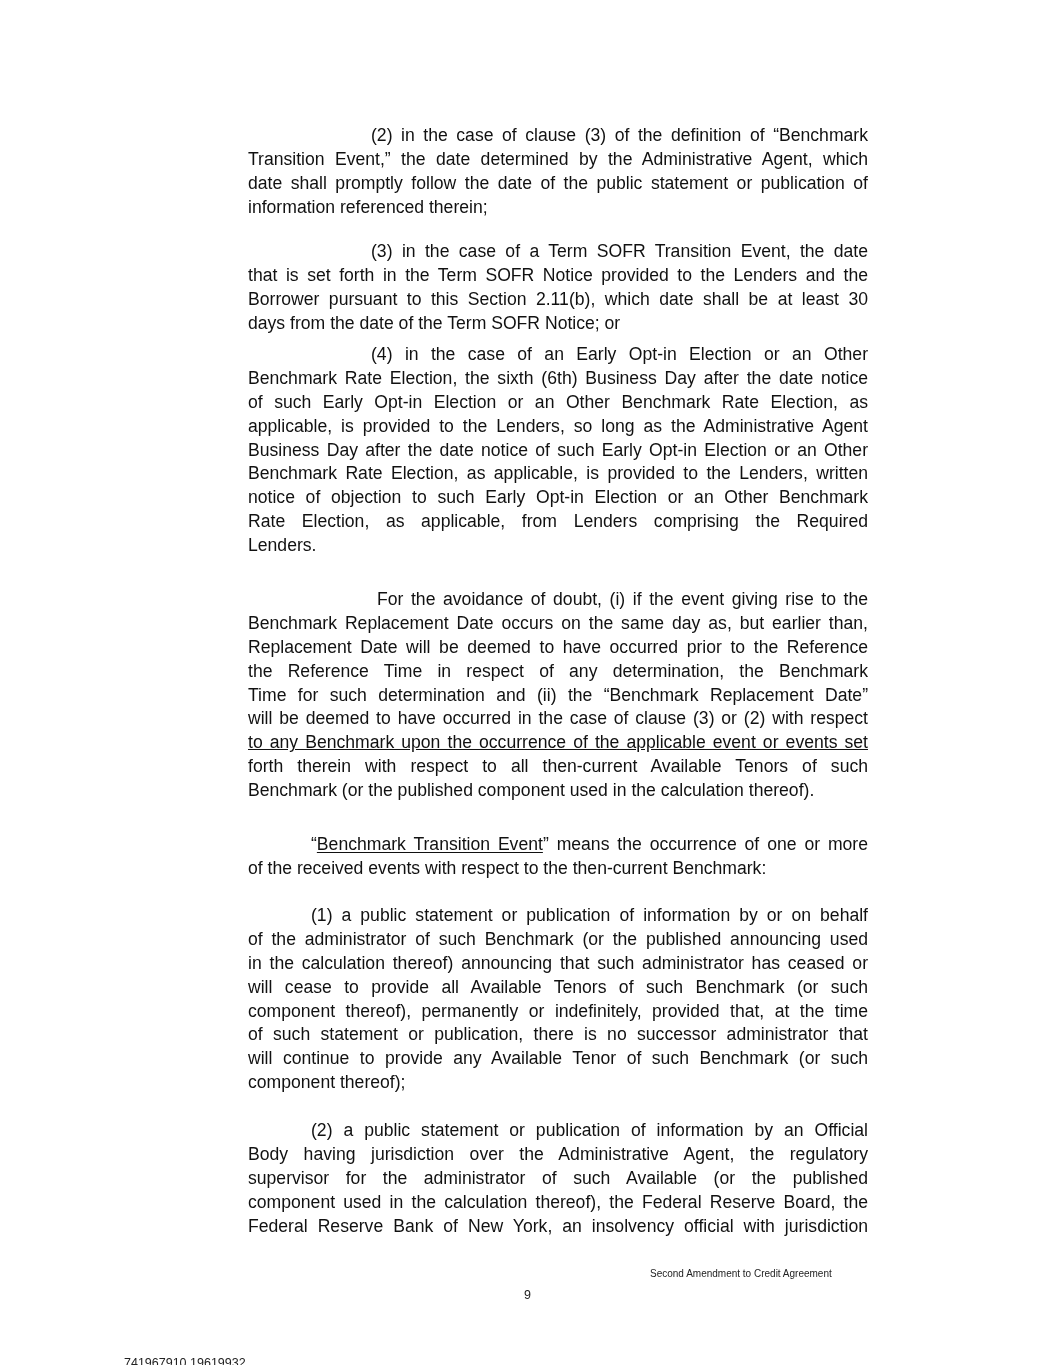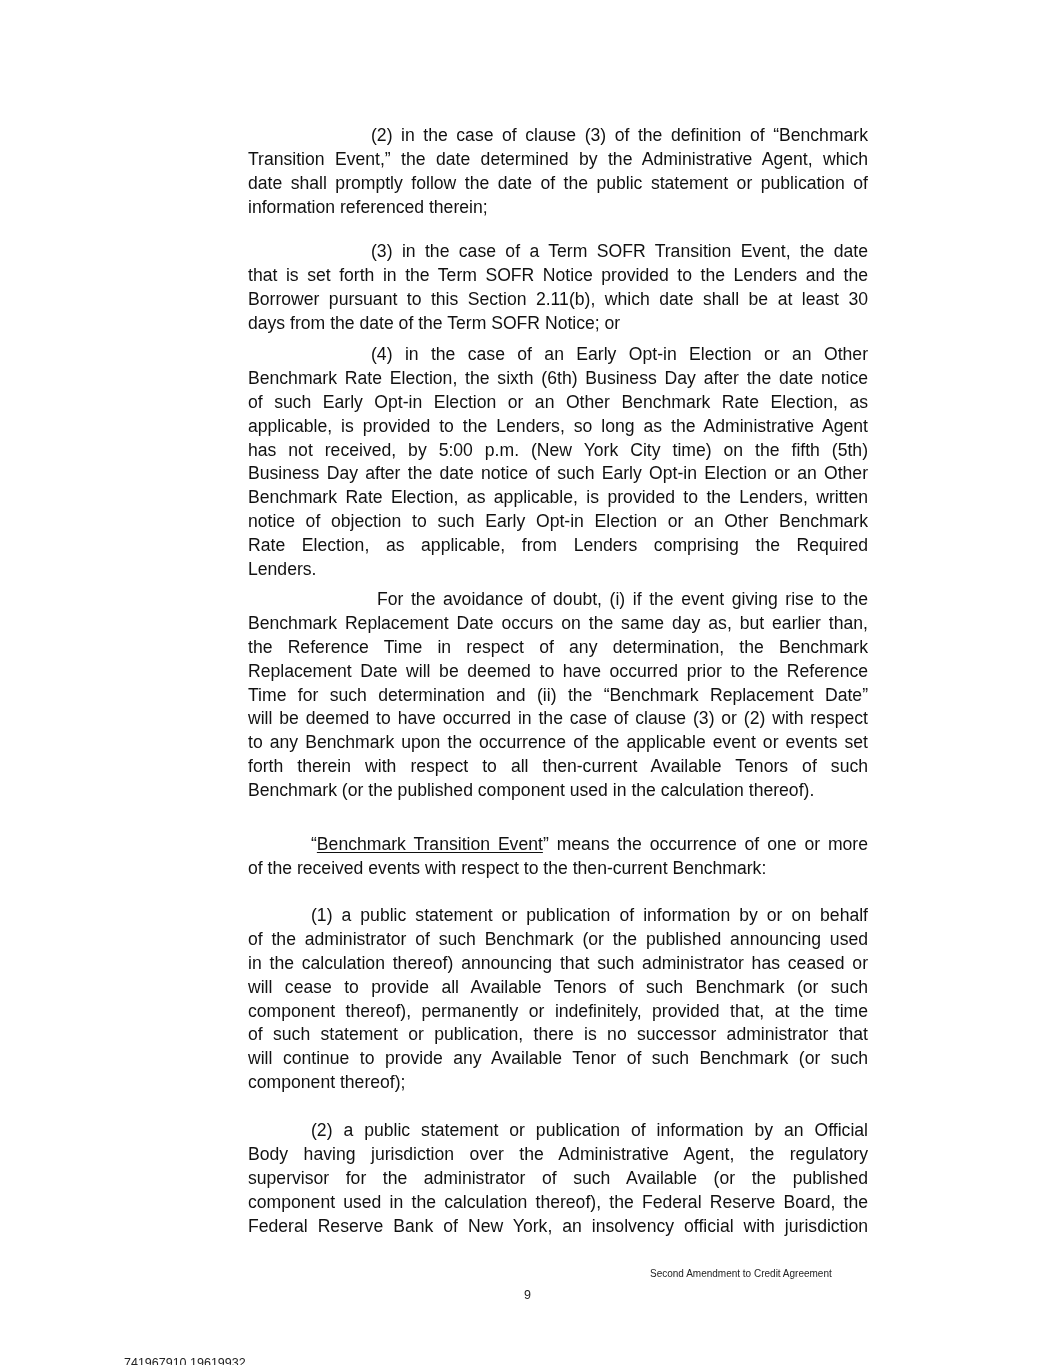--- a/index.html
+++ b/index.html
@@ -66,36 +66,35 @@
     <span class="line" style="word-spacing: 0px;">that is set forth in the Term SOFR Notice provided to the Lenders and the</span>
     <span class="line" style="word-spacing: 0px;">Borrower pursuant to this Section 2.11(b), which date shall be at least 30</span>
     <span class="line last">days from the date of the Term SOFR Notice; or</span>
   </div>
 
   <div class="block" style="top:343px;">
     <span class="line indent-lg" style="word-spacing: 0px;">(4) in the case of an Early Opt-in Election or an Other</span>
     <span class="line" style="word-spacing: 0px;">Benchmark Rate Election, the sixth (6th) Business Day after the date notice</span>
     <span class="line" style="word-spacing: 0px;">of such Early Opt-in Election or an Other Benchmark Rate Election, as</span>
     <span class="line" style="word-spacing: 0px;">applicable, is provided to the Lenders, so long as the Administrative Agent</span>
-    <span class="line" style="word-spacing: 0px;">has not received, by 5:00 p.m. (New York City time) on the fifth (5th)</span>
     <span class="line" style="word-spacing: 0px;">Business Day after the date notice of such Early Opt-in Election or an Other</span>
     <span class="line" style="word-spacing: 0px;">Benchmark Rate Election, as applicable, is provided to the Lenders, written</span>
     <span class="line" style="word-spacing: 0px;">notice of objection to such Early Opt-in Election or an Other Benchmark</span>
     <span class="line" style="word-spacing: 0px;">Rate Election, as applicable, from Lenders comprising the Required</span>
     <span class="line last">Lenders.</span>
   </div>
 
   <div class="block" style="top:588px;">
     <span class="line indent-lg2" style="word-spacing: 0px;">For the avoidance of doubt, (i) if the event giving rise to the</span>
     <span class="line" style="word-spacing: 0px;">Benchmark Replacement Date occurs on the same day as, but earlier than,</span>
+    <span class="line" style="word-spacing: 0px;">Replacement Date will be deemed to have occurred prior to the Reference</span>
     <span class="line" style="word-spacing: 0px;">the Reference Time in respect of any determination, the Benchmark</span>
-    <span class="line" style="word-spacing: 0px;">Replacement Date will be deemed to have occurred prior to the Reference</span>
     <span class="line" style="word-spacing: 0px;">Time for such determination and (ii) the “Benchmark Replacement Date”</span>
     <span class="line" style="word-spacing: 0px;">will be deemed to have occurred in the case of clause (3) or (2) with respect</span>
-    <span class="line" style="word-spacing: 0px;">to any Benchmark upon the occurrence of the applicable event or events set</span>
+    <span class="line" style="word-spacing: 0px; text-decoration: underline;">to any Benchmark upon the occurrence of the applicable event or events set</span>
     <span class="line" style="word-spacing: 0px;">forth therein with respect to all then-current Available Tenors of such</span>
     <span class="line last">Benchmark (or the published component used in the calculation thereof).</span>
   </div>
 
   <div class="block" style="top:833px;">
     <span class="line indent-md" style="word-spacing: 0px;"><span>“</span><span class="u">Benchmark Transition Event</span><span>” means the occurrence of one or more</span></span>
     <span class="line last">of the received events with respect to the then-current Benchmark:</span>
   </div>
 
   <div class="block" style="top:904px;">

